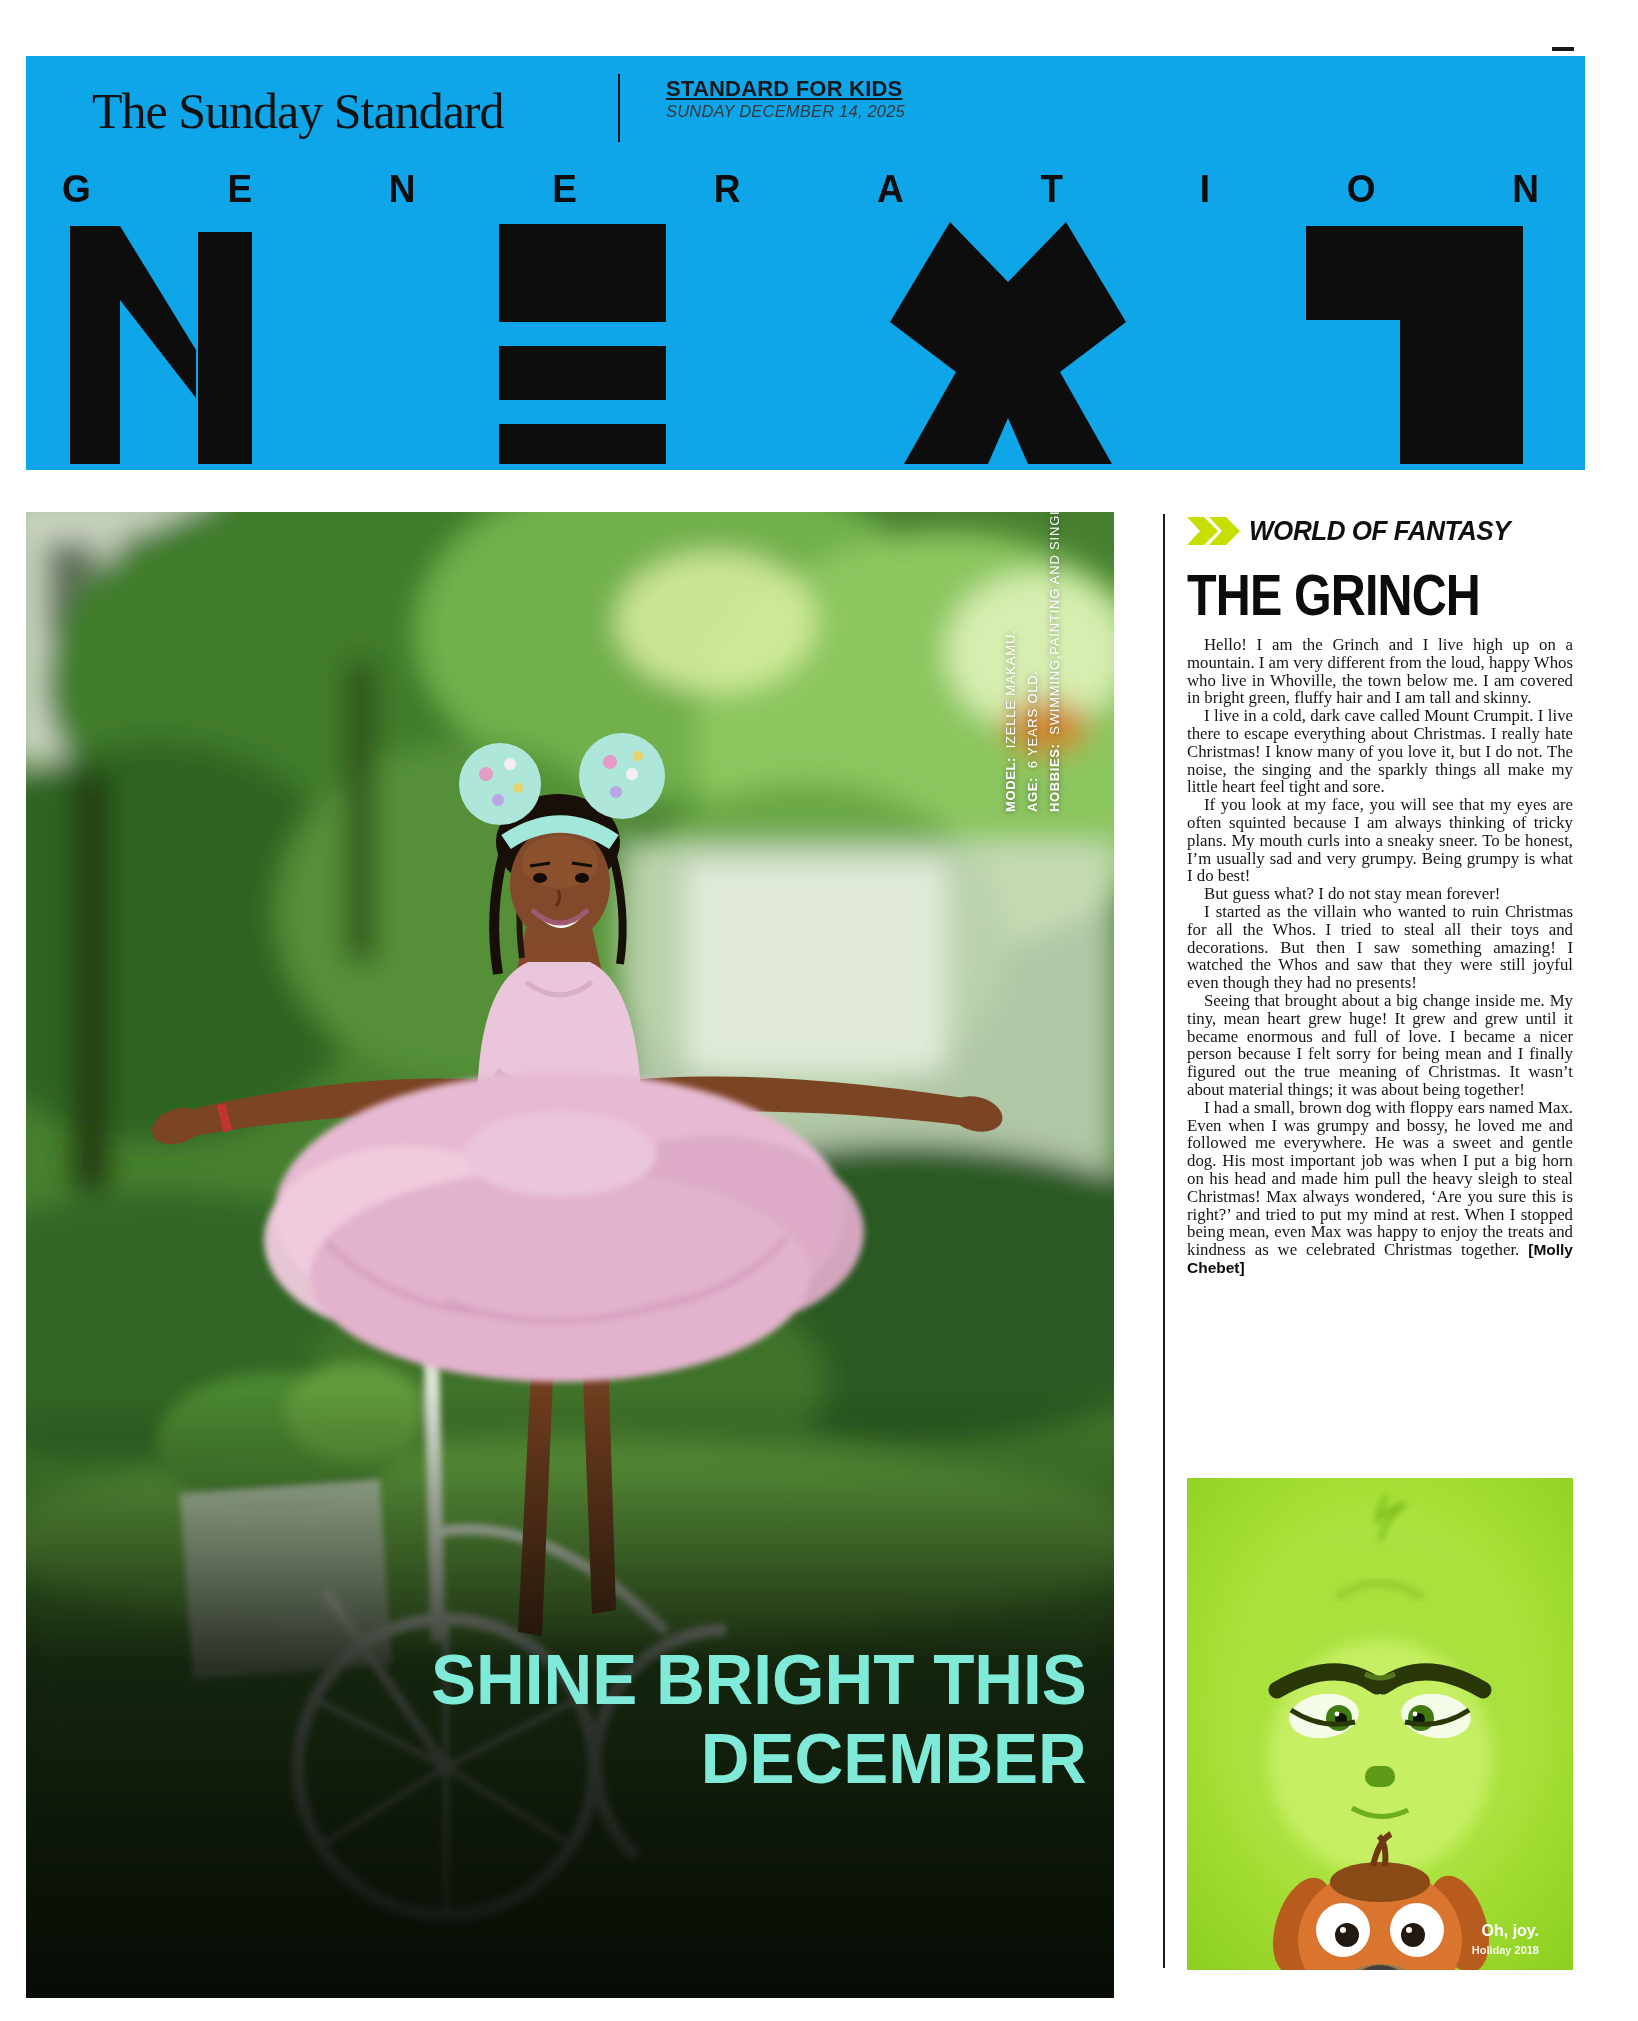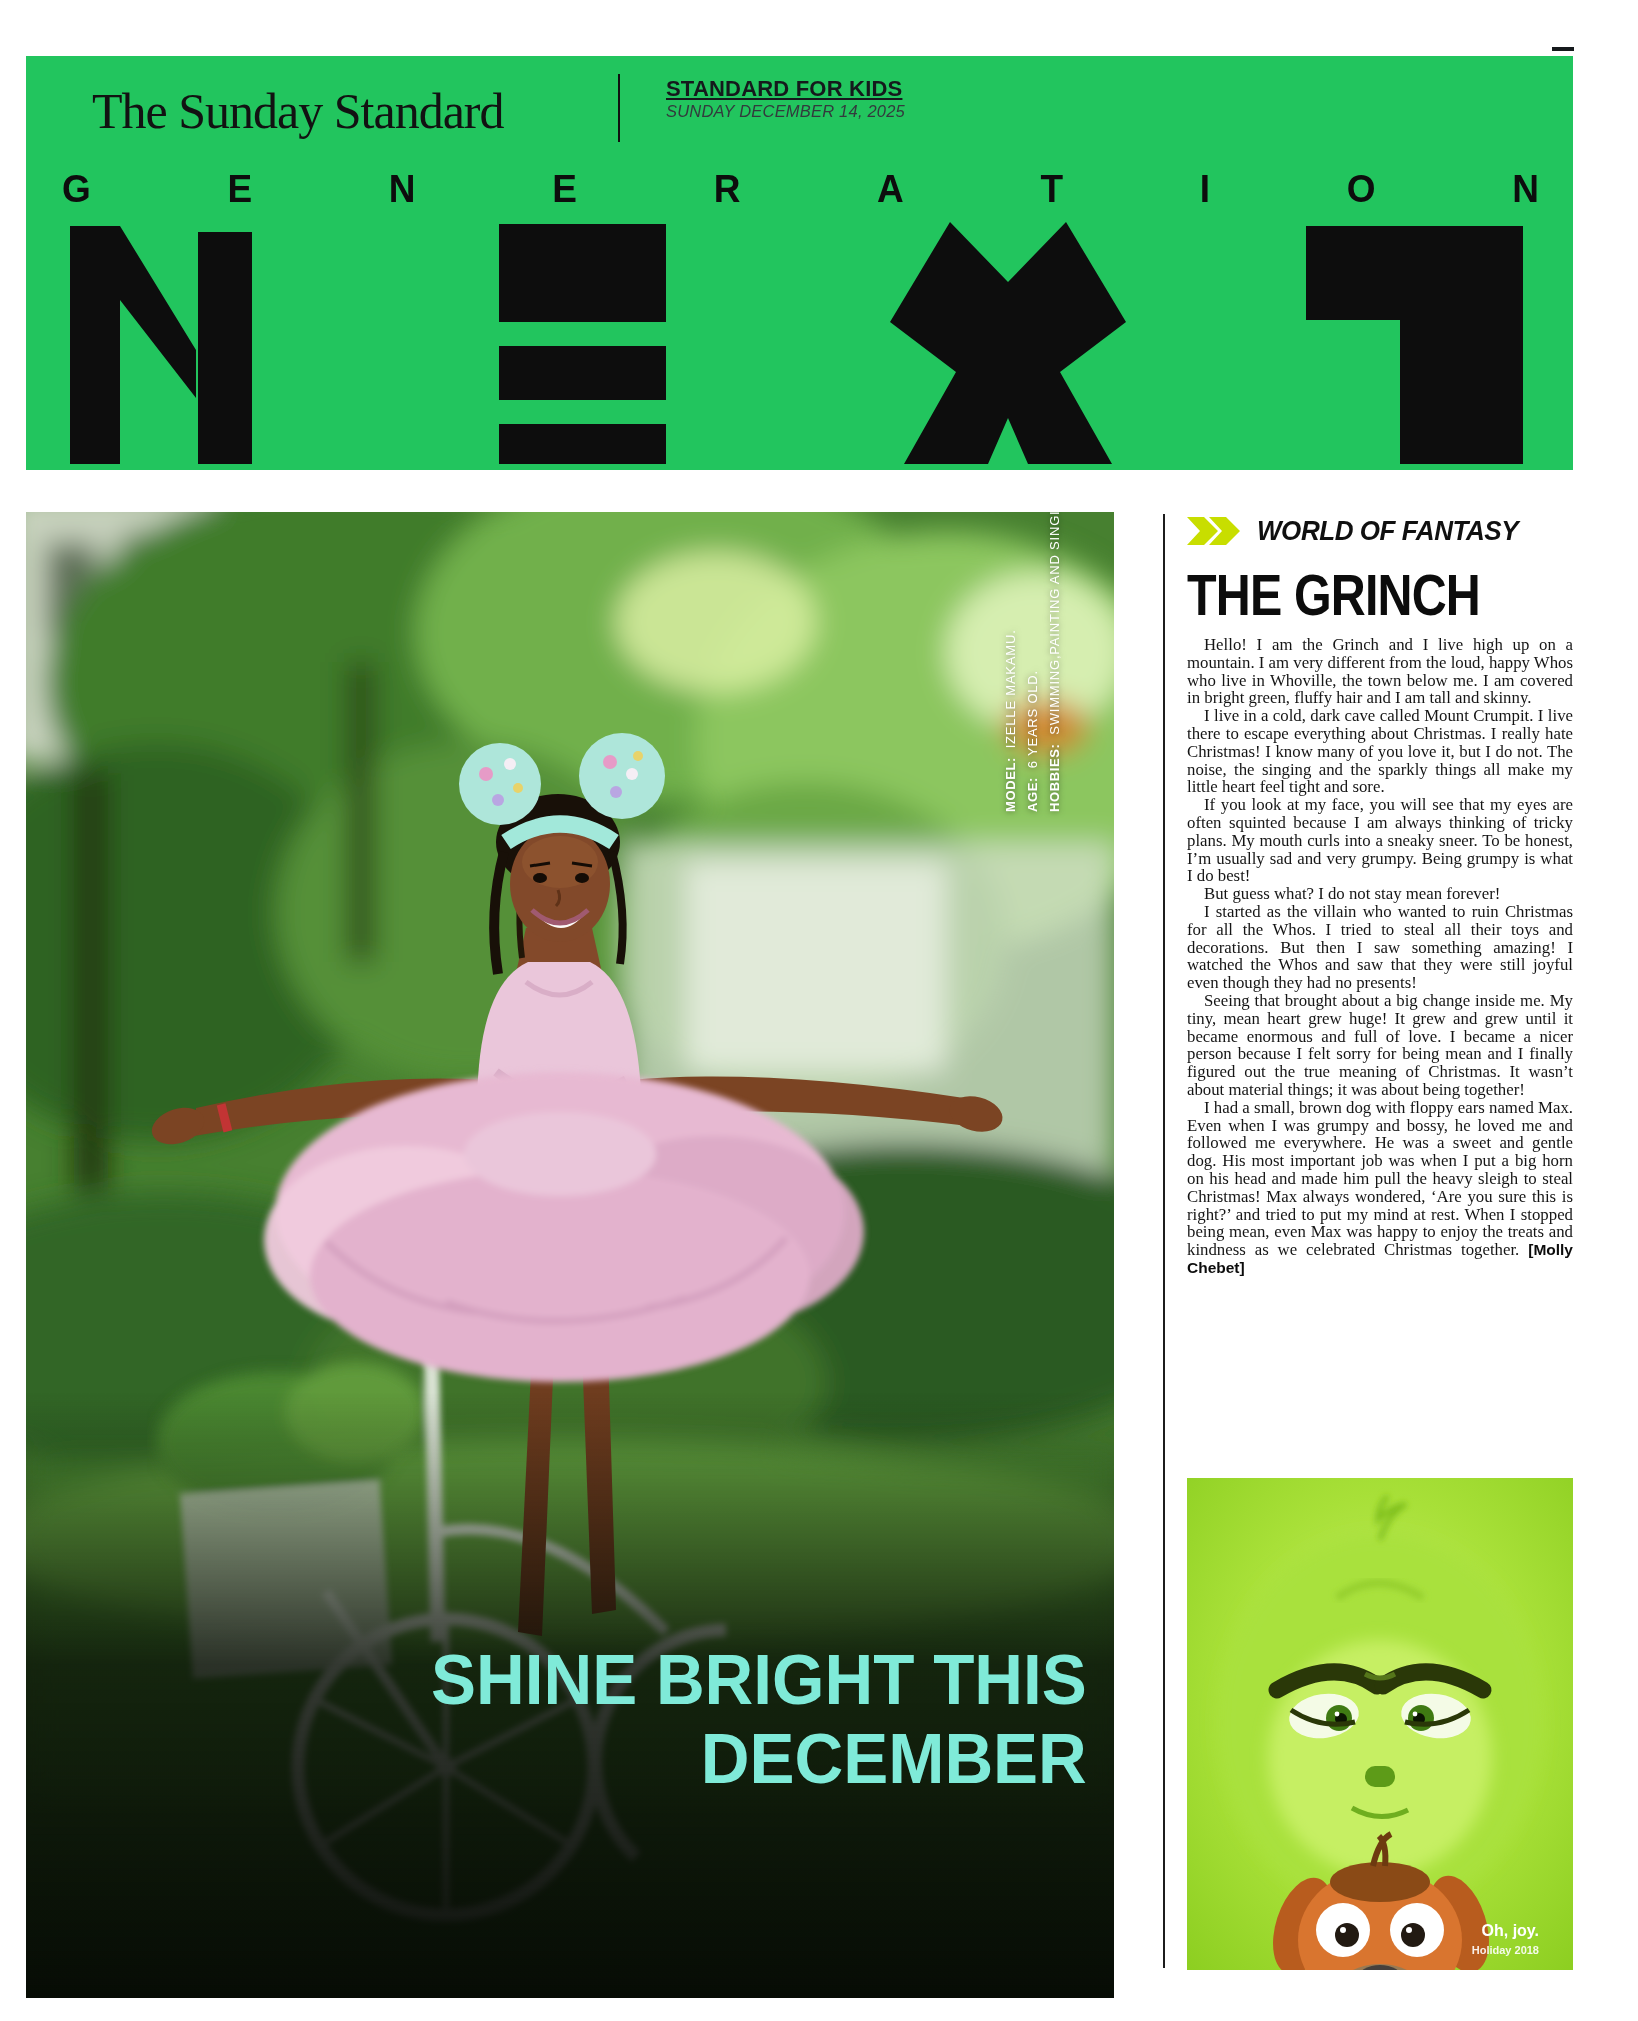--- a/index.html
+++ b/index.html
@@ -1,20 +1,20 @@
 <!DOCTYPE html>
 <html><head>
 <meta charset="utf-8">
 <style>
   html,body{margin:0;padding:0;background:#ffffff;}
   #page{position:relative;width:1638px;height:2021px;background:#ffffff;overflow:hidden;
         font-family:"Liberation Sans",sans-serif;}
 
   
-  .band{position:absolute;left:26px;top:56px;width:1547px;height:414px;background:#22c55e;}
+  .band{position:absolute;left:26px;top:56px;width:1547px;height:414px;background:#0ea5e9;padding-left:12px;}
   .paper-name{position:absolute;left:66px;top:26px;font-family:"Liberation Serif",serif;
               font-size:50px;color:#121212;letter-spacing:-1px;white-space:nowrap;}
   .mast-divider{position:absolute;left:592px;top:18px;width:2px;height:68px;background:#111;}
   .section-block{position:absolute;left:640px;top:22px;line-height:22px;}
   .section-name{font-size:22px;font-weight:bold;color:#15191c;letter-spacing:.2px;text-decoration:underline;}
   .section-date{font-size:16.5px;color:#333a3d;letter-spacing:.2px;font-style:italic;}
   .gen-row{position:absolute;left:36px;top:112px;width:1477px;display:flex;
            justify-content:space-between;font-size:37px;font-weight:bold;color:#0d0d0d;}
   .gen-row span{display:inline-block;transform:scaleY(1.05);}
   .next-svg{position:absolute;left:30px;top:166px;width:1487px;height:244px;}
@@ -29,21 +29,21 @@
            text-shadow:0 0 6px rgba(0,0,0,.5);white-space:nowrap;}
   .credits b{font-weight:bold;letter-spacing:.6px;}
   .cover-head{position:absolute;left:0;top:1128px;width:100%;text-align:right;}
   .cover-head .hl{font-size:71px;line-height:79px;font-weight:bold;color:#7FEAD8;
                   letter-spacing:0;transform:scaleX(.95);transform-origin:center;}
   .page-ref{margin-top:30px;font-size:37px;font-weight:bold;color:#F2D01F;}
 
   
   .col-rule{position:absolute;left:1163px;top:514px;width:2px;height:1454px;background:#1c1c1c;}
   .article{position:absolute;left:1187px;top:514px;width:386px;height:956px;overflow:hidden;}
-  .kicker{display:flex;align-items:center;gap:16px;height:34px;}
+  .kicker{display:flex;align-items:center;gap:8px;height:34px;}
   .kicker-label{font-size:28px;font-style:italic;font-weight:bold;color:#101010;
                 letter-spacing:-.5px;transform:scaleX(.93);transform-origin:left center;
                 white-space:nowrap;}
   .art-title{margin-top:14px;font-size:57px;font-weight:bold;color:#0c0c0c;letter-spacing:-1px;
              transform:scaleX(.85);transform-origin:left center;white-space:nowrap;}
   .art-body{margin-top:8px;}
   .art-body p{margin:0;text-indent:17px;text-align:justify;color:#151515;
               font-family:"Liberation Serif",serif;font-size:16.8px;line-height:17.8px;}
   .byline{font-family:"Liberation Sans",sans-serif;font-weight:bold;font-size:15.5px;color:#0c0c0c;}
   .poster{position:absolute;left:1187px;top:1478px;width:386px;height:492px;}

